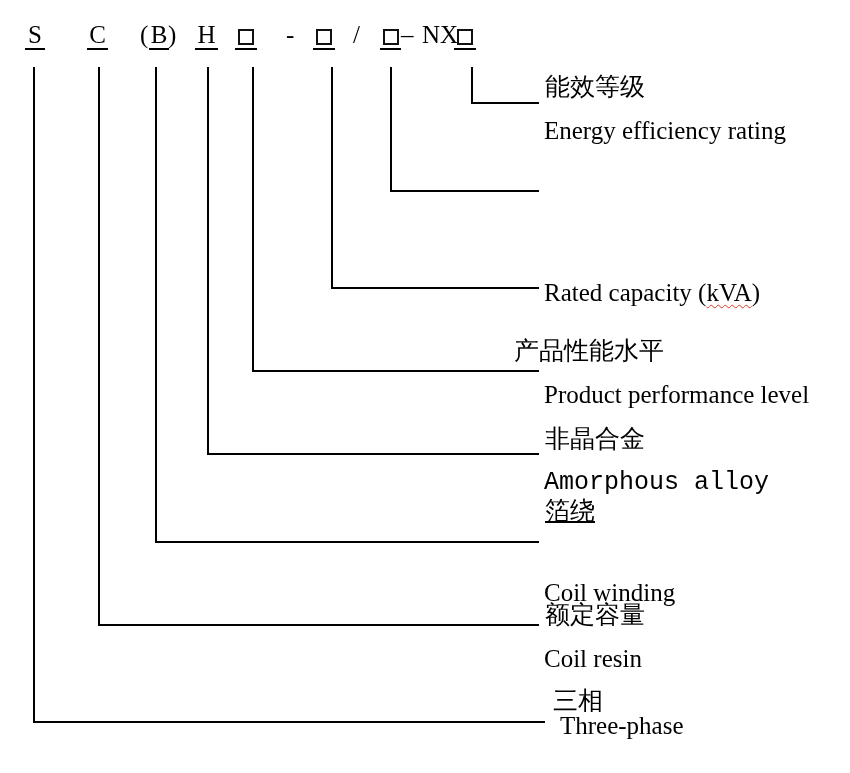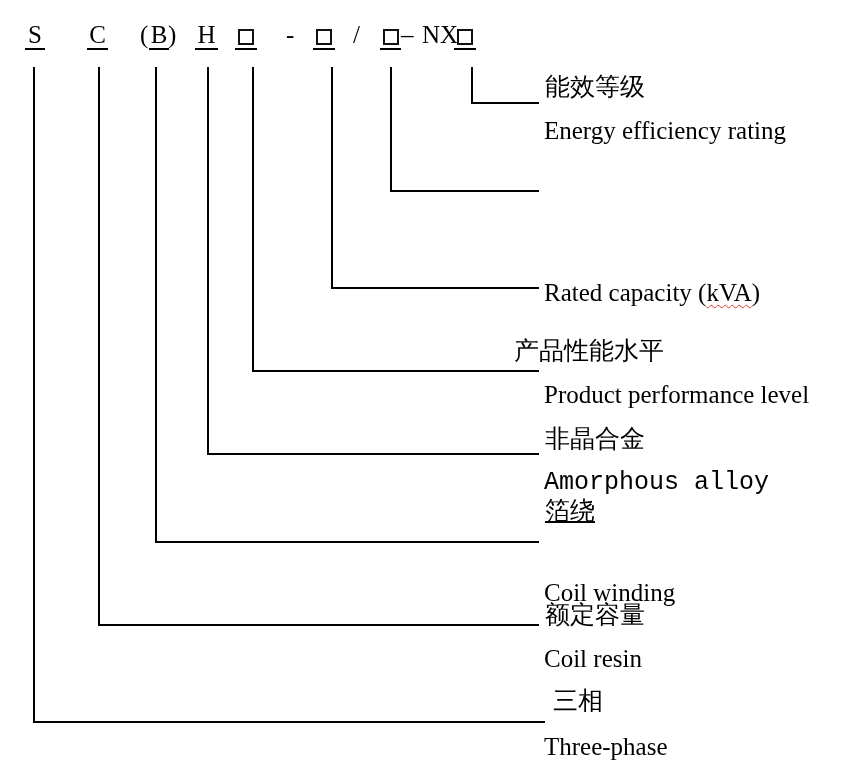--- a/index.html
+++ b/index.html
@@ -104,15 +104,15 @@
   <div class="lbl" style="top:425px; left:545px;"><span>非晶合金</span></div>
   <div class="lbl" style="top:469px;font-family:Liberation Mono, monospace;"><span>Amorphous alloy</span></div>
 
   <div class="lbl" style="top:497px; left:545px;text-decoration:underline;"><span>箔绕</span></div>
   <div class="lbl" style="top:579px;"><span>Coil winding</span></div>
 
   <div class="lbl" style="top:601px; left:545px;"><span>额定容量</span></div>
   <div class="lbl" style="top:645px;"><span>Coil resin</span></div>
 
   <div class="lbl" style="top:687px; left:553px;"><span>三相</span></div>
-  <div class="lbl" style="top:733px;"><span>Three-phase</span></div>
+  <div class="lbl" style="top:712px;margin-left:16px;"><span>Three-phase</span></div>
 
 </div>
 
 </body></html>

